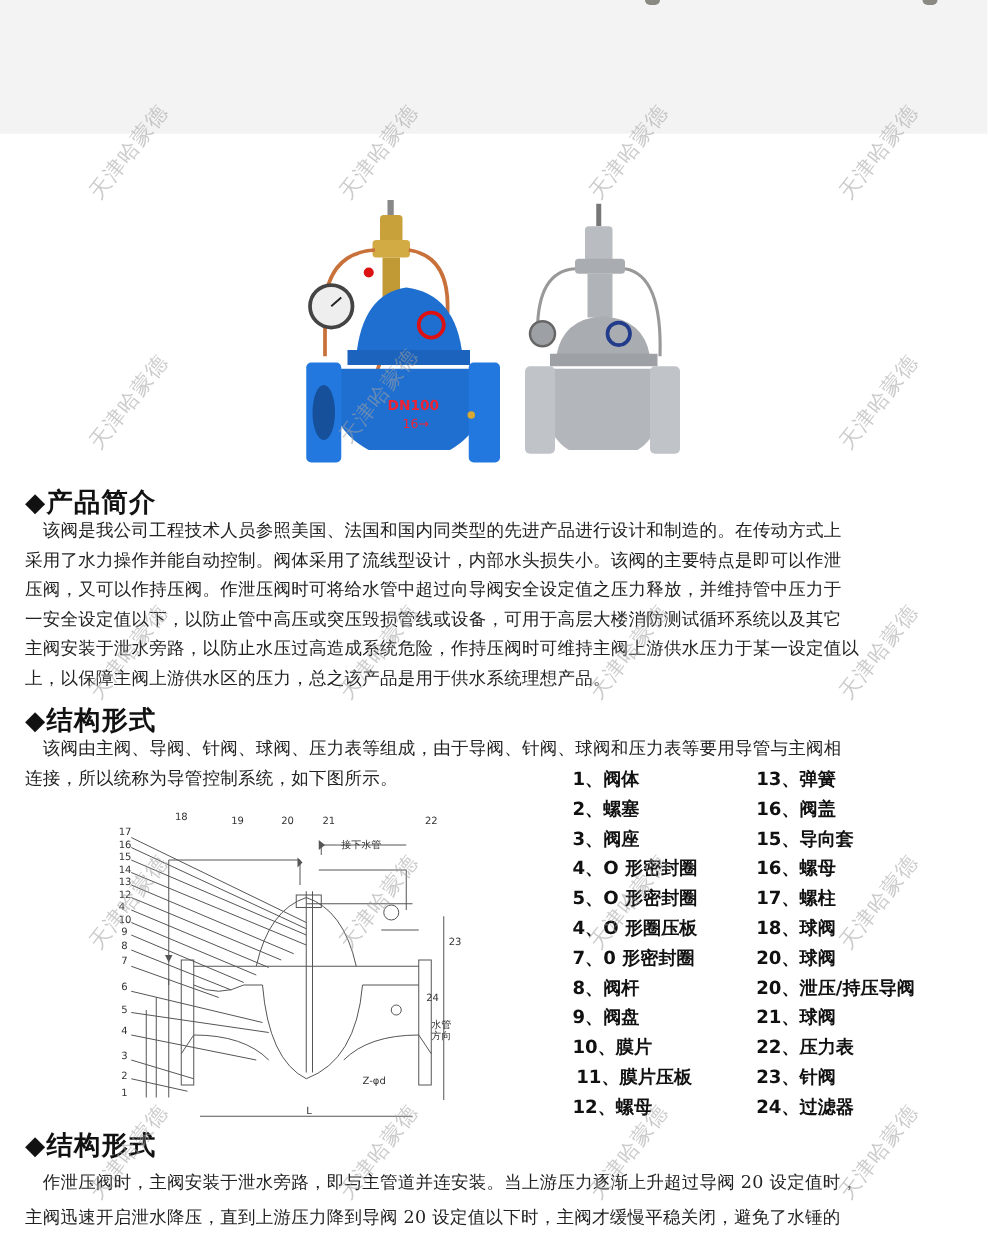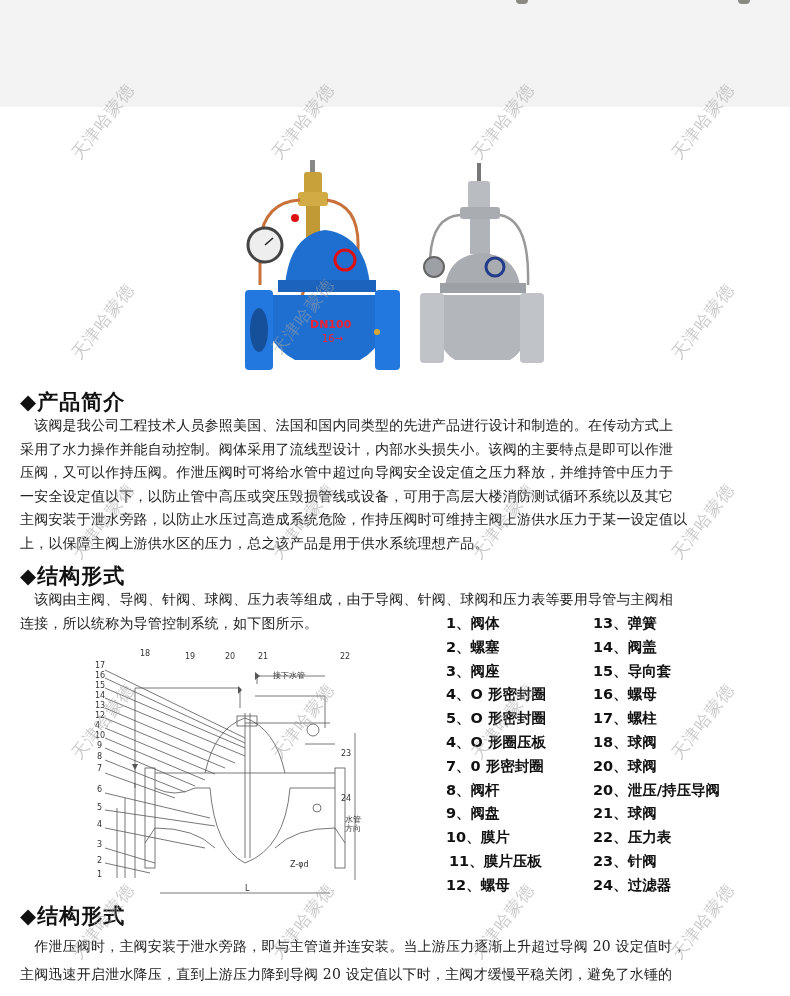--- a/index.html
+++ b/index.html
@@ -15,21 +15,21 @@
   
   .photo-area { position:absolute; left:230px; top:150px; width:320px; height:230px; }
   .valve { position:absolute; }
 
   .section-title { position:absolute; left:20px; font-family:"DejaVu Sans", sans-serif; font-size:21px; font-weight:bold; color:#111; letter-spacing:1px; }
   .para { position:absolute; left:20px; width:752px; font-size:14px; line-height:23.5px; color:#222; letter-spacing:0.2px; }
   .para span.line { display:block; white-space:nowrap; }
 
   .parts { position:absolute; left:446px; top:614px; width:320px; }
   .parts .col { position:absolute; top:0; }
-  .parts .item { height:23.8px; font-family:"DejaVu Sans", sans-serif; font-size:14.5px; font-weight:bold; color:#111; white-space:nowrap; }
+  .parts .item { height:23.8px; font-family:"DejaVu Sans", sans-serif; font-size:14.5px; font-weight:bold; color:#111; white-space:nowrap;margin-left:12px; }
 
   .diagram { position:absolute; left:95px; top:648px; width:280px; height:250px; }
   .diagram .lbl { position:absolute; font-size:8px; font-family:"DejaVu Sans", sans-serif; color:#333; }
 </style>
 </head>
 <body>
 
 <div class="top-band">
   <div class="nub" style="left:516px"></div>
   <div class="nub" style="left:738px"></div>
@@ -126,21 +126,21 @@
     <div class="item">4、O 形圈压板</div>
     <div class="item">7、0 形密封圈</div>
     <div class="item">8、阀杆</div>
     <div class="item">9、阀盘</div>
     <div class="item">10、膜片</div>
     <div class="item" style="padding-left:3px">11、膜片压板</div>
     <div class="item">12、螺母</div>
   </div>
   <div class="col" style="left:147px">
     <div class="item">13、弹簧</div>
-    <div class="item">14、阀盖</div>
+    <div class="item">16、阀盖</div>
     <div class="item">15、导向套</div>
     <div class="item">16、螺母</div>
     <div class="item">17、螺柱</div>
     <div class="item">18、球阀</div>
     <div class="item">20、球阀</div>
     <div class="item">20、泄压/持压导阀</div>
     <div class="item">21、球阀</div>
     <div class="item">22、压力表</div>
     <div class="item">23、针阀</div>
     <div class="item">24、过滤器</div>
@@ -218,21 +218,21 @@
   <span class="lbl" style="left:0px;top:83px">10</span>
   <span class="lbl" style="left:2px;top:93px">9</span>
   <span class="lbl" style="left:2px;top:104px">8</span>
   <span class="lbl" style="left:2px;top:116px">7</span>
   <span class="lbl" style="left:2px;top:137px">6</span>
   <span class="lbl" style="left:2px;top:155px">5</span>
   <span class="lbl" style="left:2px;top:172px">4</span>
   <span class="lbl" style="left:2px;top:192px">3</span>
   <span class="lbl" style="left:2px;top:208px">2</span>
   <span class="lbl" style="left:2px;top:222px">1</span>
-  <span class="lbl" style="left:246px;top:101px">23</span>
+  <span class="lbl" style="left:264px;top:101px">23</span>
   <span class="lbl" style="left:246px;top:146px">24</span>
   <span class="lbl" style="left:178px;top:22px">接下水管</span>
   <span class="lbl" style="left:250px;top:166px">水管</span>
   <span class="lbl" style="left:250px;top:175px">方向</span>
   <span class="lbl" style="left:150px;top:236px">L</span>
   <span class="lbl" style="left:195px;top:212px">Z-φd</span>
 </div>
 
 <div class="section-title" style="top:902px">◆结构形式</div>
 <div class="para" style="top:932px;line-height:28px">

